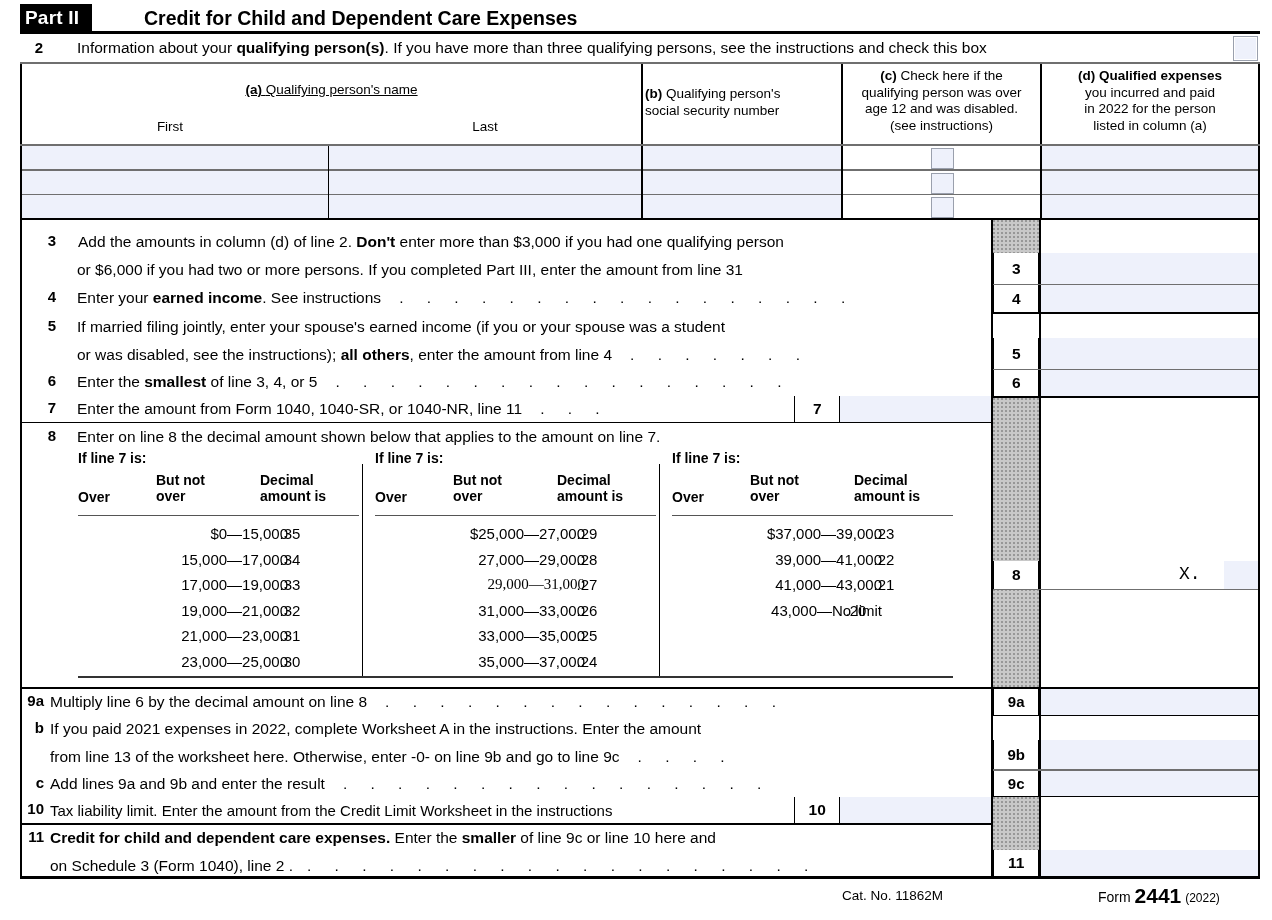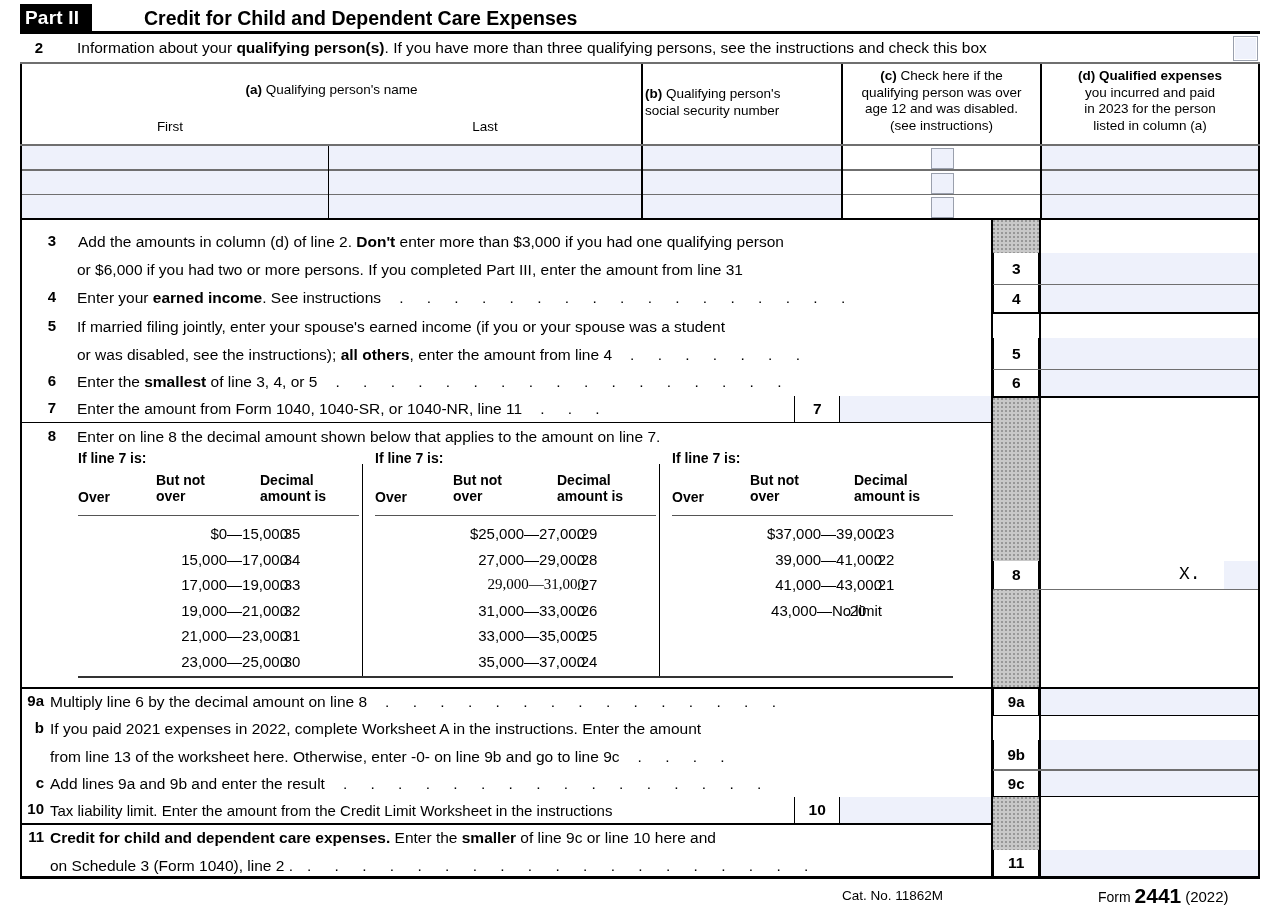--- a/index.html
+++ b/index.html
@@ -98,21 +98,21 @@
   .dtdec  { position: absolute; text-align: center; font-size: 15px; }
   .dtvline{ position: absolute; width: 1.4px; background: #000; }
   .dthline{ position: absolute; height: 1.4px; background: #555; }
 
   
   #footrule { left: 20px; top: 876px; width: 1240px; height: 3px; background: #000; }
   #foot-left { left: 20px; top: 884px; font-weight: bold; font-size: 16.5px; }
   #foot-cat  { left: 842px; top: 888px; font-size: 13.5px; }
   #foot-form { left: 1098px; top: 884px; font-size: 14px; white-space: nowrap; }
   #foot-form .bignum { font-weight: bold; font-size: 21px; vertical-align: -1px; }
-  #foot-form .yr { font-size: 15px; }
+  #foot-form .yr { font-size: 12px; }
 
   .dots { letter-spacing: 9.5px; }
 </style>
 </head>
 <body>
 
 <div id="page">
 
   <div class="abs" id="partbar">
     <div class="abs" id="partblock">
@@ -126,21 +126,21 @@
   <div class="abs" id="l2txt"><span>Information about your </span><span class="b">qualifying person(s)</span><span>. If you have more than three qualifying persons, see the instructions and check this box</span></div>
   <div class="abs" id="l2box"></div>
   <div class="abs" id="l2rule"></div>
 
   <div class="abs vr" style="left:20px;  top:64px; width:1.6px; height:80px;"></div>
   <div class="abs vr" style="left:641px; top:64px; width:1.6px; height:80px;"></div>
   <div class="abs vr" style="left:841px; top:64px; width:1.6px; height:80px;"></div>
   <div class="abs vr" style="left:1040px;top:64px; width:1.6px; height:80px;"></div>
   <div class="abs vr" style="left:1258px;top:64px; width:1.6px; height:80px;"></div>
 
-  <div class="abs" style="left:24px; top:82px; width:615px; text-align:center; font-size:13.5px;">
+  <div class="abs" style="left:24px; top:82px; width:615px; text-align:center; font-size:13.5px;text-decoration:underline;">
     <span class="b">(a)</span>
     <span>Qualifying person's name</span>
   </div>
   <div class="abs" style="left:110px; top:119px; width:120px; text-align:center; font-size:13.5px;">First</div>
   <div class="abs" style="left:425px; top:119px; width:120px; text-align:center; font-size:13.5px;">Last</div>
 
   <div class="abs" style="left:645px; top:85px; width:194px; font-size:13.5px; line-height:17px;">
     <span class="b">(b)</span>
     <span>Qualifying person's</span><br>
     <span>social security number</span>
@@ -150,21 +150,21 @@
     <span class="b">(c)</span>
     <span>Check here if the</span><br>
     <span>qualifying person was over</span><br>
     <span>age 12 and was disabled.</span><br>
     <span>(see instructions)</span>
   </div>
 
   <div class="abs" style="left:1044px; top:68px; width:212px; text-align:center; font-size:13.5px; line-height:16.5px;">
     <span class="b">(d) Qualified expenses</span><br>
     <span>you incurred and paid</span><br>
-    <span>in 2023 for the person</span><br>
+    <span>in 2022 for the person</span><br>
     <span>listed in column (a)</span>
   </div>
 
   <div class="abs hr-thin" style="left:20px; top:144px; width:1240px; height:1.6px;"></div>
 
   <div class="qrow" style="top:146px;">
     <div class="qcell" style="left:0px;   width:308px;"></div>
     <div class="qcell" style="left:308px; width:313px;"></div>
     <div class="qcell" style="left:623px; width:198px;"></div>
     <div class="qcell white" style="left:823px; width:197px;">

